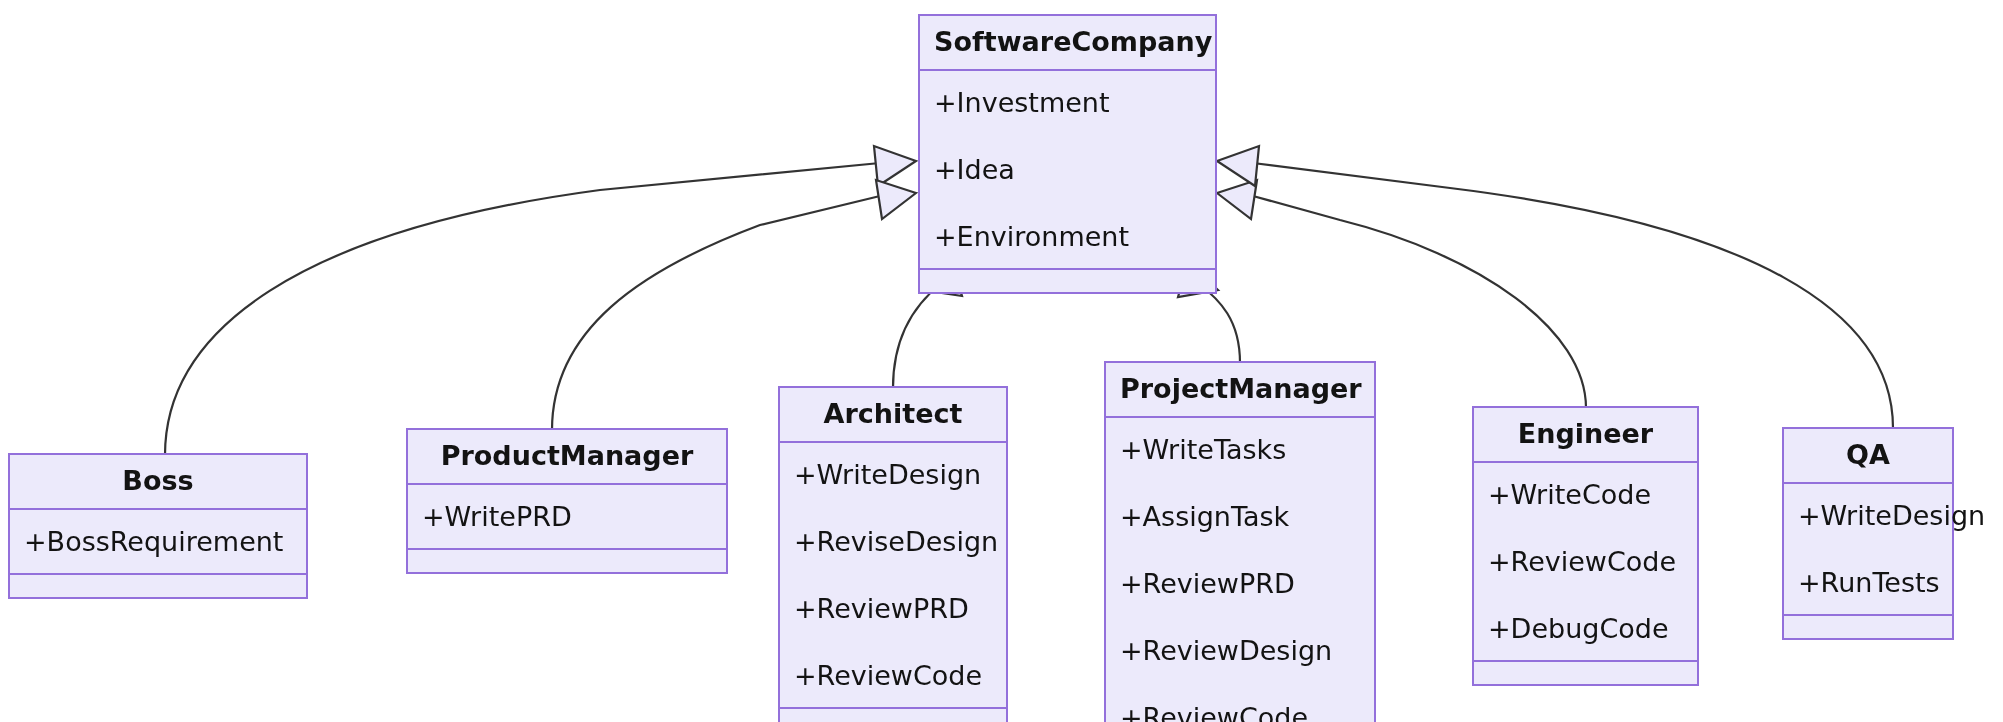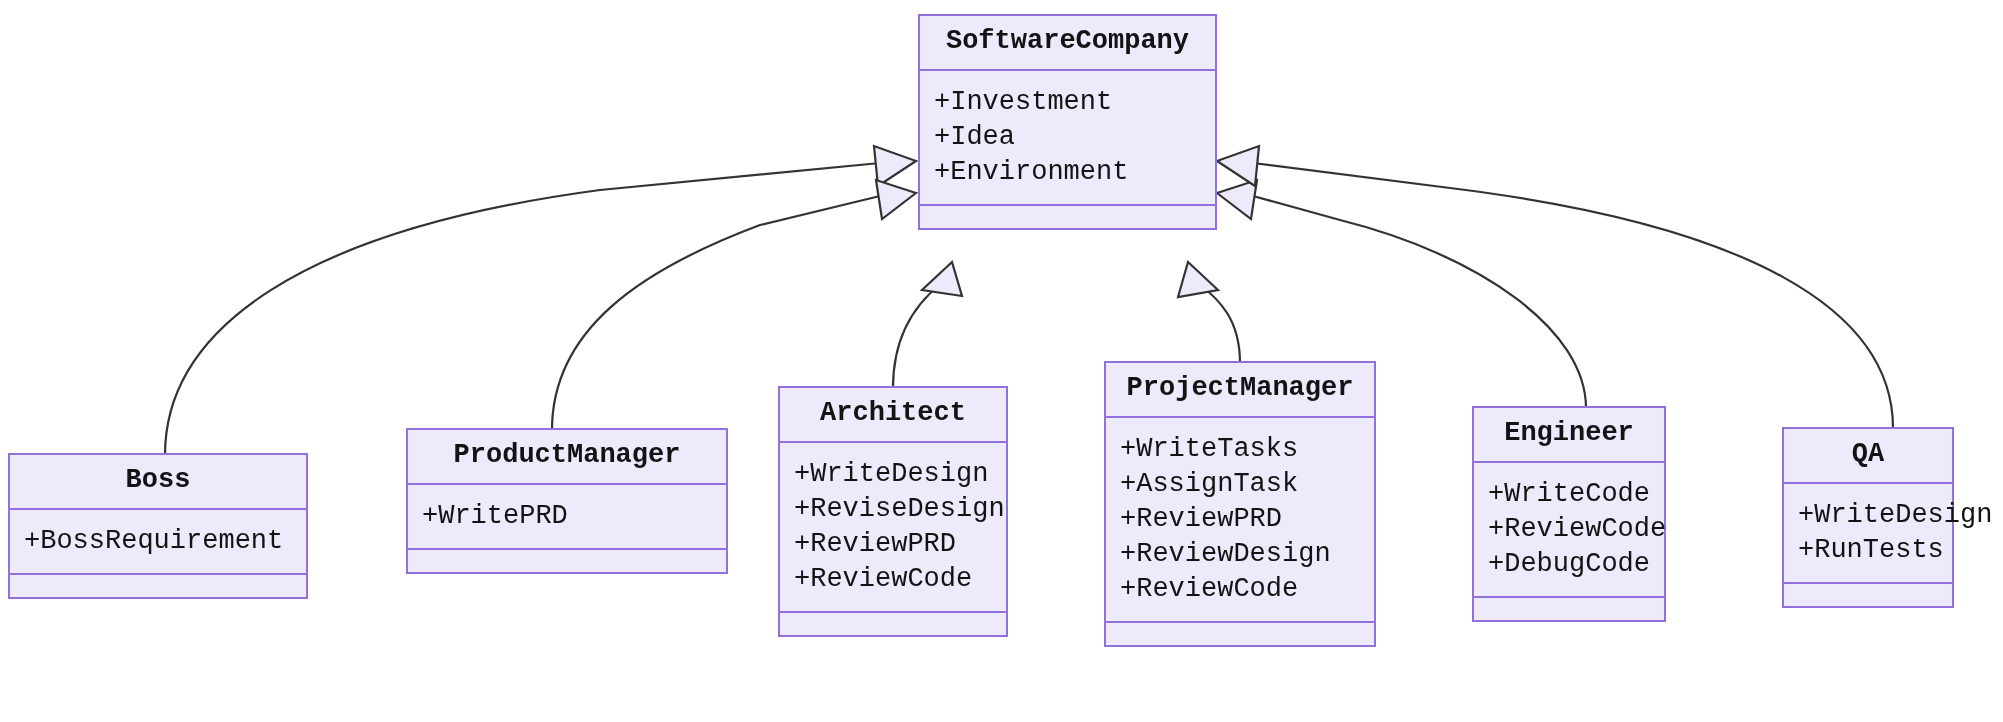--- a/index.html
+++ b/index.html
@@ -22,37 +22,37 @@
     width: 2003px;
     height: 722px;
   }
   .uml-box {
     position: absolute;
     box-sizing: border-box;
     background: #ECEAFB;
     border: 2px solid #9370DB;
     display: flex;
     flex-direction: column;
-    font-family: Liberation Mono, monospace;
   }
   .uml-title {
     font-weight: bold;
     text-align: center;
     color: #131313;
     font-size: 27px;
     line-height: 1.0;
     padding: 12px 14px 14px 14px;
     border-bottom: 2px solid #9370DB;
     white-space: nowrap;
   }
   .uml-attrs {
     border-bottom: 2px solid #9370DB;
     padding: 14px 16px 14px 14px;
     display: flex;
     flex-direction: column;
+    gap: 32px;
   }
   .uml-attr {
     font-size: 27px;
     line-height: 1.30;
     color: #131313;
     white-space: nowrap;
   }
   .uml-methods {
     min-height: 22px;
     flex: 1 1 auto;
@@ -145,21 +145,21 @@
     <div class="uml-attrs">
       <div class="uml-attr">+WriteTasks</div>
       <div class="uml-attr">+AssignTask</div>
       <div class="uml-attr">+ReviewPRD</div>
       <div class="uml-attr">+ReviewDesign</div>
       <div class="uml-attr">+ReviewCode</div>
     </div>
     <div class="uml-methods"></div>
   </div>
 
-  <div class="uml-box" style="left:1472px; top:406px; width:194px;">
+  <div class="uml-box" style="left:1472px; top:406px; width:227px;">
     <div class="uml-title">Engineer</div>
     <div class="uml-attrs">
       <div class="uml-attr">+WriteCode</div>
       <div class="uml-attr">+ReviewCode</div>
       <div class="uml-attr">+DebugCode</div>
     </div>
     <div class="uml-methods"></div>
   </div>
 
   <div class="uml-box" style="left:1782px; top:427px; width:172px;">

